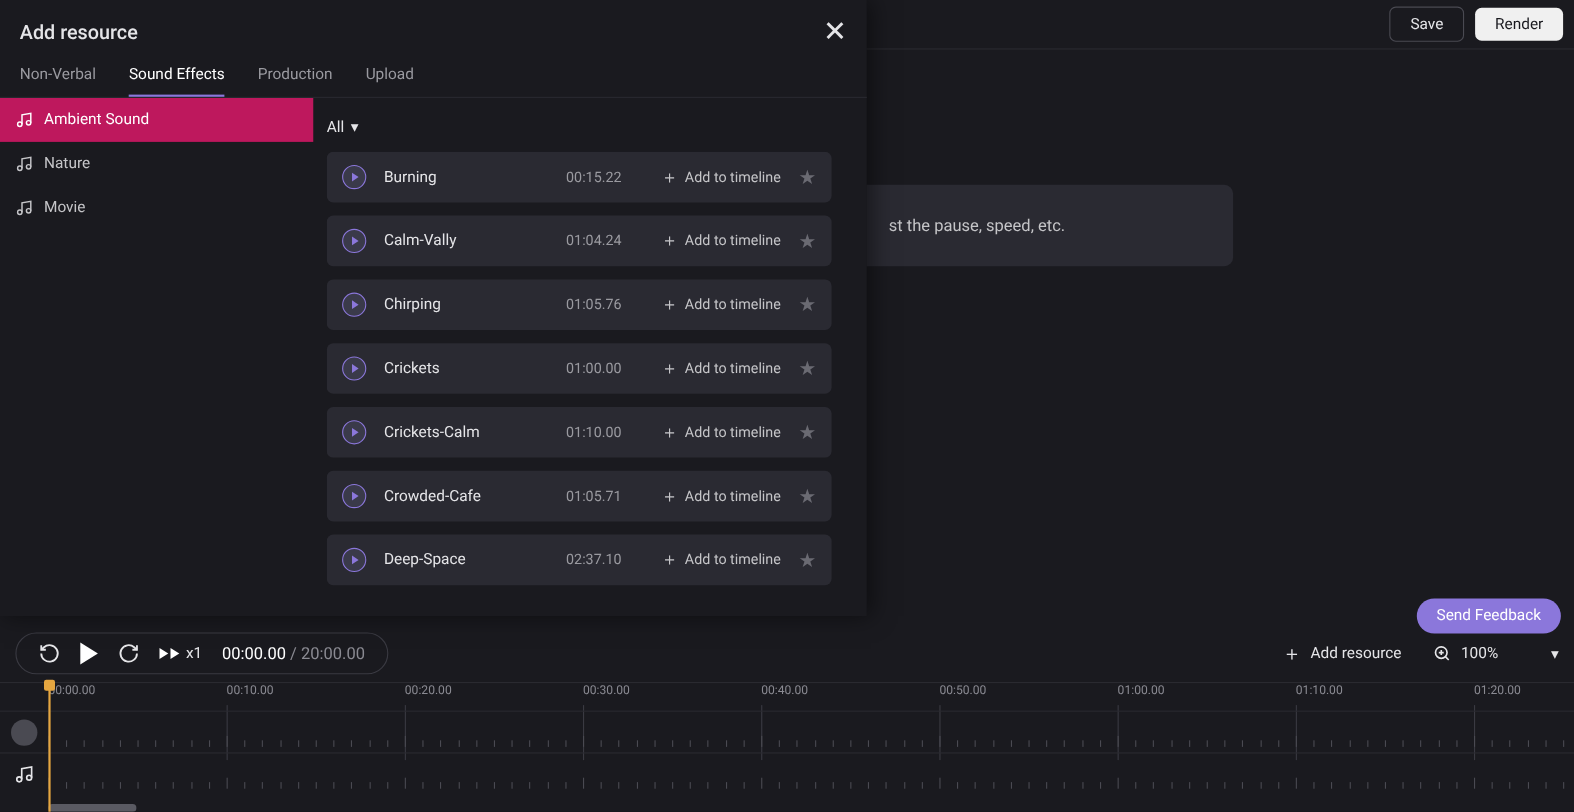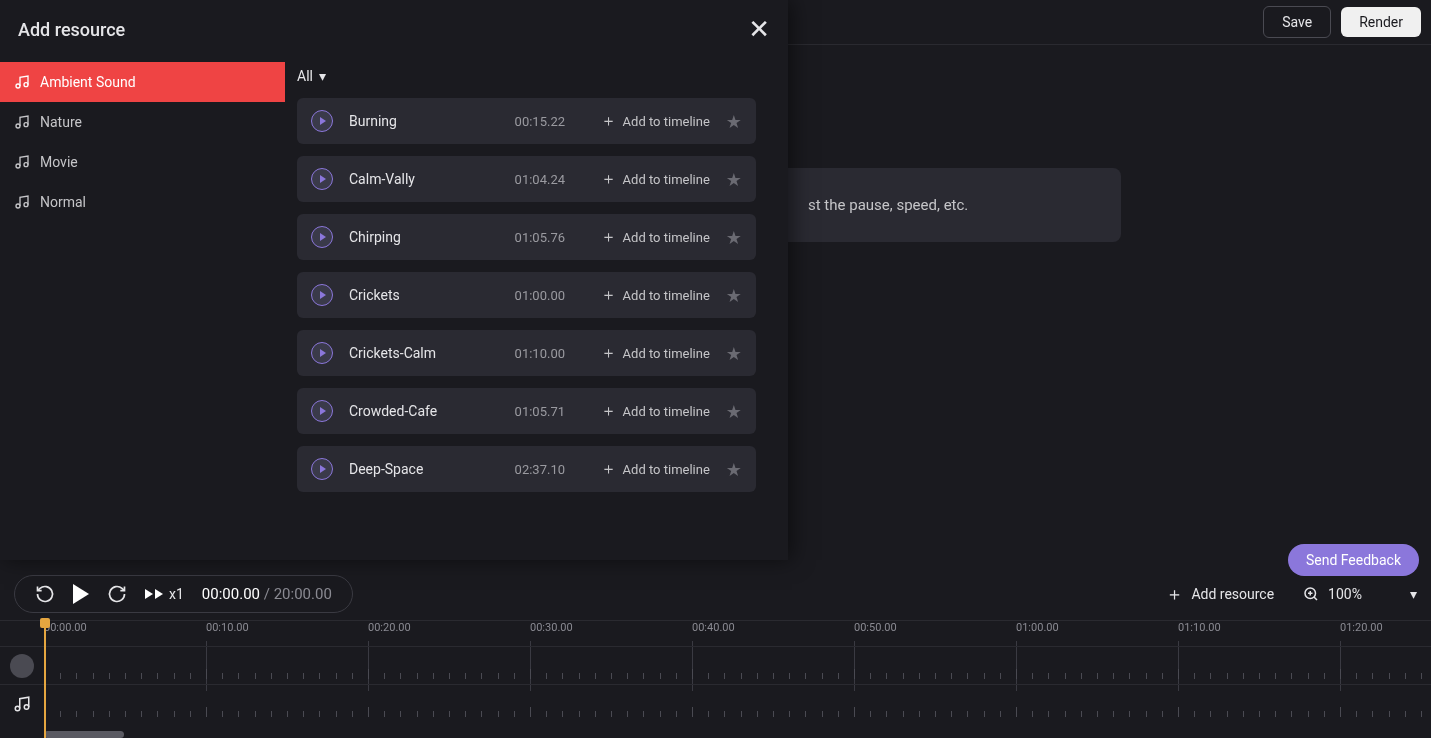--- a/index.html
+++ b/index.html
@@ -16,21 +16,21 @@
 .modal-title { font-size: 18px; font-weight: 500; }
 .close-btn { background: none; border: none; color: #e5e5e8; font-size: 26px; cursor: pointer; line-height: 1; }
 
 .modal-tabs { display: flex; gap: 30px; padding: 0 18px; border-bottom: 1px solid #2a2a30; }
 .modal-tab { padding: 10px 0; color: #9a9aa0; font-size: 14px; cursor: pointer; border-bottom: 2px solid transparent; }
 .modal-tab.active { color: #fff; border-bottom-color: #8b77db; }
 
 .modal-body { flex: 1; display: flex; overflow: hidden; }
 .sidebar { width: 285px; overflow-y: auto; }
 .sidebar-item { display: flex; align-items: center; gap: 10px; padding: 12px 14px; cursor: pointer; font-size: 14px; color: #c5c5c8; }
-.sidebar-item.active { background: #ef4444; color: #fff; margin-top: 12px; }
+.sidebar-item.active { background: #be185d; color: #fff; }
 .music-icon { width: 16px; height: 16px; }
 
 .content { flex: 1; display: flex; flex-direction: column; padding: 10px 12px; overflow: hidden; }
 .filter-row { padding: 8px 0 14px; }
 .filter-select { background: transparent; border: none; color: #e5e5e8; font-size: 14px; cursor: pointer; display: flex; align-items: center; gap: 6px; }
 
 .sound-list { flex: 1; overflow-y: auto; display: flex; flex-direction: column; gap: 12px; padding-right: 20px; }
 .sound-item { background: #2a2a32; border-radius: 6px; display: flex; align-items: center; padding: 12px 14px; gap: 16px; }
 .play-btn { width: 22px; height: 22px; border-radius: 50%; background: #3a3a4a; border: 1px solid #8b77db; display: flex; align-items: center; justify-content: center; cursor: pointer; flex-shrink: 0; }
 .play-tri { width: 0; height: 0; border-left: 6px solid #8b77db; border-top: 4px solid transparent; border-bottom: 4px solid transparent; margin-left: 1px; }
@@ -95,20 +95,26 @@
 </div>
 
 <div class="modal">
   <div class="modal-header">
     <div class="modal-title">Add resource</div>
     <button class="close-btn">
       <span>✕</span>
     </button>
   </div>
 
+  <div class="modal-tabs">
+    <div class="modal-tab">Non-Verbal</div>
+    <div class="modal-tab active">Sound Effects</div>
+    <div class="modal-tab">Production</div>
+    <div class="modal-tab">Upload</div>
+  </div>
 
   <div class="modal-body">
     <div class="sidebar" id="cat-sidebar">
         <div class="sidebar-item active">
           <svg class="music-icon" viewBox="0 0 24 24" fill="none" stroke="currentColor" stroke-width="2">
             <path d="M9 18V5l12-2v13"></path>
             <circle cx="6" cy="18" r="3"></circle>
             <circle cx="18" cy="16" r="3"></circle>
           </svg>
           <span>Ambient Sound</span>
@@ -121,28 +127,20 @@
           </svg>
           <span>Nature</span>
         </div>
         <div class="sidebar-item">
           <svg class="music-icon" viewBox="0 0 24 24" fill="none" stroke="currentColor" stroke-width="2">
             <path d="M9 18V5l12-2v13"></path>
             <circle cx="6" cy="18" r="3"></circle>
             <circle cx="18" cy="16" r="3"></circle>
           </svg>
           <span>Movie</span>
-        </div>
-        <div class="sidebar-item">
-          <svg class="music-icon" viewBox="0 0 24 24" fill="none" stroke="currentColor" stroke-width="2">
-            <path d="M9 18V5l12-2v13"></path>
-            <circle cx="6" cy="18" r="3"></circle>
-            <circle cx="18" cy="16" r="3"></circle>
-          </svg>
-          <span>Normal</span>
         </div>
       </div>
 
     <div class="content">
       <div class="filter-row">
         <div class="filter-select">
           <span>All</span>
           <span>▾</span>
         </div>
       </div>

